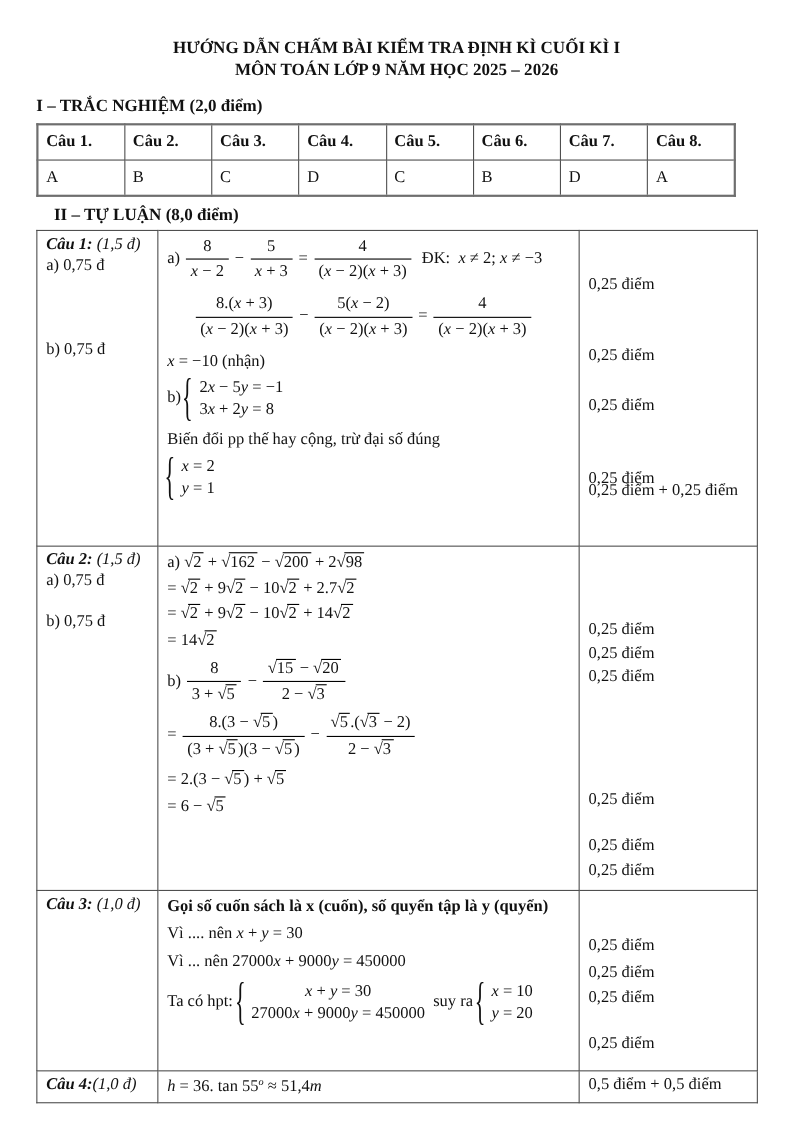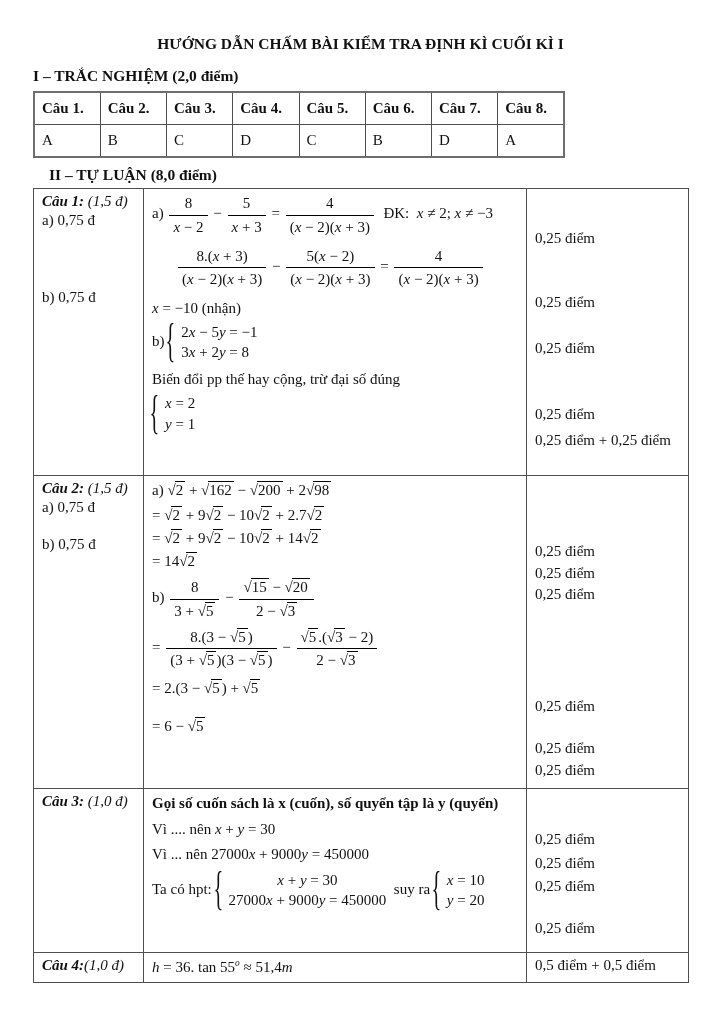--- a/index.html
+++ b/index.html
@@ -8,21 +8,21 @@
     font-family:"Liberation Serif","DejaVu Serif",serif;
     color:#111;font-size:15px;
   }
   .page{padding:34px 35px 0 33px;width:655px;}
 
   
   .title{ text-align:center;font-weight:bold;font-size:15.5px;line-height:1.32; }
   .section-heading{ font-weight:bold;font-size:15.5px;margin:13px 0 6px 0; }
 
   
-  table.mc{ border-collapse:collapse;width:532px;table-layout:fixed;margin:2px 0 2px 0; }
+  table.mc{ border-collapse:collapse;width:636px;table-layout:fixed;margin:2px 0 2px 0; }
   table.mc td{
     border:1px solid #4f4f4f;padding:5px 2px 5px 7px;height:21px;vertical-align:middle;
   }
   table.mc .hd{font-weight:bold;}
   table.mc{border:2px solid #6e6e6e;}
 
   
   table.main{ border-collapse:collapse;width:655px;table-layout:fixed;margin-top:2px; }
   table.main td{
     border:1px solid #4f4f4f;vertical-align:top;padding:4px 8px;overflow:hidden;
@@ -46,20 +46,21 @@
   .cs > span.c{text-align:center;}
   sup{font-size:0.62em;}
   i{font-style:italic;}
 </style>
 </head>
 <body>
 
 <div class="page">
 
   <div class="title">HƯỚNG DẪN CHẤM BÀI KIỂM TRA ĐỊNH KÌ CUỐI KÌ I</div>
+  <div class="title">MÔN TOÁN LỚP 9 NĂM HỌC 2025 – 2026</div>
 
   <div class="section-heading">I – TRẮC NGHIỆM (2,0 điểm)</div>
 
   <table class="mc">
     <tbody>
         <tr>
       <td class="hd">Câu 1.</td>
       <td class="hd">Câu 2.</td>
       <td class="hd">Câu 3.</td>
       <td class="hd">Câu 4.</td>
@@ -110,39 +111,39 @@
                 <span><i>x</i> = 2</span>
                 <span><i>y</i> = 1</span>
               </span></div>
       </td>
       <td>
         <div class="pts" style="height:243px;">
           <span class="pt" style="top:2px;">0,25 điểm</span>
           <span class="pt" style="top:66px;">0,25 điểm</span>
           <span class="pt" style="top:112px;">0,25 điểm</span>
           <span class="pt" style="top:178px;">0,25 điểm</span>
-          <span class="pt" style="top:204px;text-align:center;">0,25 điểm + 0,25 điểm</span>
+          <span class="pt" style="top:189px;text-align:center;">0,25 điểm + 0,25 điểm</span>
         </div>
       </td>
     </tr>
 
     <tr style="height:277px;">
       <td class="c1">
         <div class="qlabel"><b>Câu 2:</b> <span>(1,5 đ)</span></div>
         <div class="sub">a) 0,75 đ</div>
         <div class="sub" style="margin-top:20px;">b) 0,75 đ</div>
       </td>
       <td>
         <div class="sol-line" style="margin-bottom:4px;">a) √<span class="sq">2</span> + √<span class="sq">162</span> − √<span class="sq">200</span> + 2√<span class="sq">98</span></div>
         <div class="sol-line" style="margin-bottom:3px;">= √<span class="sq">2</span> + 9√<span class="sq">2</span> − 10√<span class="sq">2</span> + 2.7√<span class="sq">2</span></div>
         <div class="sol-line" style="margin-bottom:3px;">= √<span class="sq">2</span> + 9√<span class="sq">2</span> − 10√<span class="sq">2</span> + 14√<span class="sq">2</span></div>
         <div class="sol-line" style="margin-bottom:6px;">= 14√<span class="sq">2</span></div>
         <div class="sol-line" style="margin-bottom:6px;">b) <span class="fr"><span class="n">8</span><span class="d">3 + √<span class="sq">5</span></span></span> − <span class="fr"><span class="n">√<span class="sq">15</span> − √<span class="sq">20</span></span><span class="d">2 − √<span class="sq">3</span></span></span></div>
         <div class="sol-line" style="margin-bottom:8px;">= <span class="fr"><span class="n">8.(3 − √<span class="sq">5</span>)</span><span class="d">(3 + √<span class="sq">5</span>)(3 − √<span class="sq">5</span>)</span></span> − <span class="fr"><span class="n">√<span class="sq">5</span>.(√<span class="sq">3</span> − 2)</span><span class="d">2 − √<span class="sq">3</span></span></span></div>
-        <div class="sol-line" style="margin-bottom:17px;">= 2.(3 − √<span class="sq">5</span>) + √<span class="sq">5</span></div>
+        <div class="sol-line" style="margin-bottom:4px;">= 2.(3 − √<span class="sq">5</span>) + √<span class="sq">5</span></div>
         <div class="sol-line">= 6 − √<span class="sq">5</span></div>
       </td>
       <td>
         <div class="pts" style="height:269px;">
           <span class="pt" style="top:28px;">0,25 điểm</span>
           <span class="pt" style="top:50px;">0,25 điểm</span>
           <span class="pt" style="top:71px;">0,25 điểm</span>
           <span class="pt" style="top:183px;">0,25 điểm</span>
           <span class="pt" style="top:225px;">0,25 điểm</span>
           <span class="pt" style="top:247px;">0,25 điểm</span>

